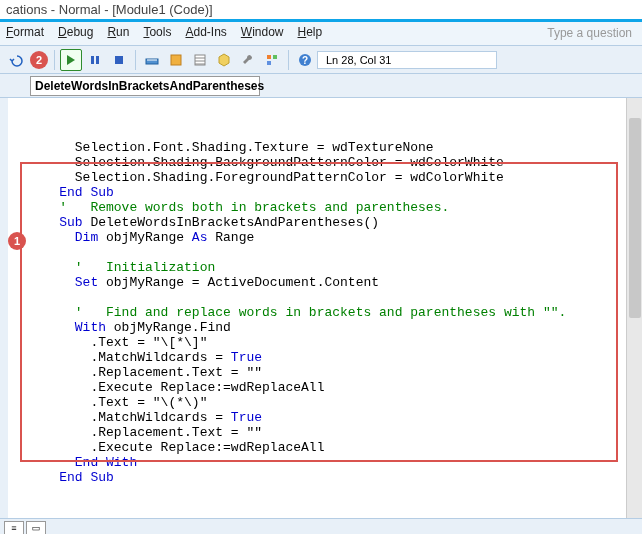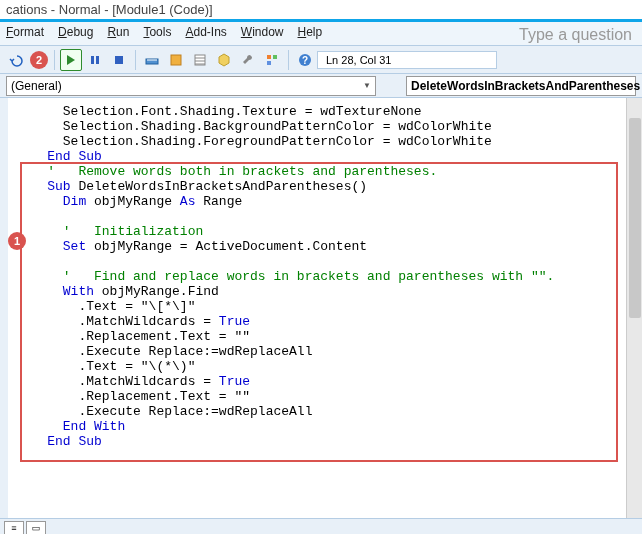--- a/index.html
+++ b/index.html
@@ -31,21 +31,21 @@
 .menu-item {
   margin-right: 14px;
   color: #222;
   font-size: 12px;
   cursor: pointer;
 }
 .menu-item .ul { text-decoration: underline; }
 .search-box {
   margin-left: auto;
   color: #999;
-  font-size: 16px;
+  font-size: 12px;
   padding: 1px 4px;
 }
 .toolbar {
   background: #e8f0f8;
   height: 28px;
   border-bottom: 1px solid #b5cde4;
   display: flex;
   align-items: center;
   padding: 0 4px;
 }
@@ -116,23 +116,24 @@
   background: #fff;
   position: relative;
   height: 420px;
   overflow: hidden;
   border-left: 8px solid #e8f0f8;
 }
 .code-content {
   font-family: "Courier New", monospace;
   font-size: 13px;
   line-height: 15px;
-  padding: 6px 0 6px 8px;
+  padding: 6px 0 6px 20px;
   white-space: pre;
   color: #000;
+  margin-top: 36px;
 }
 .kw { color: #0000d0; }
 .cm { color: #008000; }
 .red-box {
   position: absolute;
   border: 2px solid #d9534f;
   pointer-events: none;
 }
 .callout-1 {
   position: absolute;
@@ -267,24 +268,20 @@
   <div class="tool-btn">
     <svg width="14" height="14" viewBox="0 0 14 14">
         <circle cx="7" cy="7" r="6" fill="#4080d0"></circle>
         <text x="7" y="11" font-size="10" fill="#fff" text-anchor="middle" font-family="sans-serif" font-weight="bold">?</text>
       </svg>
   </div>
   <div class="status-field">Ln 28, Col 31</div>
 </div>
 
 <div class="dropdown-bar">
-  <div class="dropdown dd-left">
-    <span>(General)</span>
-    <span class="dd-arrow">▼</span>
-  </div>
   <div class="dropdown dd-right">
     <span>DeleteWordsInBracketsAndParentheses</span>
   </div>
 </div>
 
 <div class="code-area">
 <div class="code-content"><span>      Selection.Font.Shading.Texture = wdTextureNone</span>
 <span>      Selection.Shading.BackgroundPatternColor = wdColorWhite</span>
 <span>      Selection.Shading.ForegroundPatternColor = wdColorWhite</span>
 <span class="kw">    End Sub</span>

